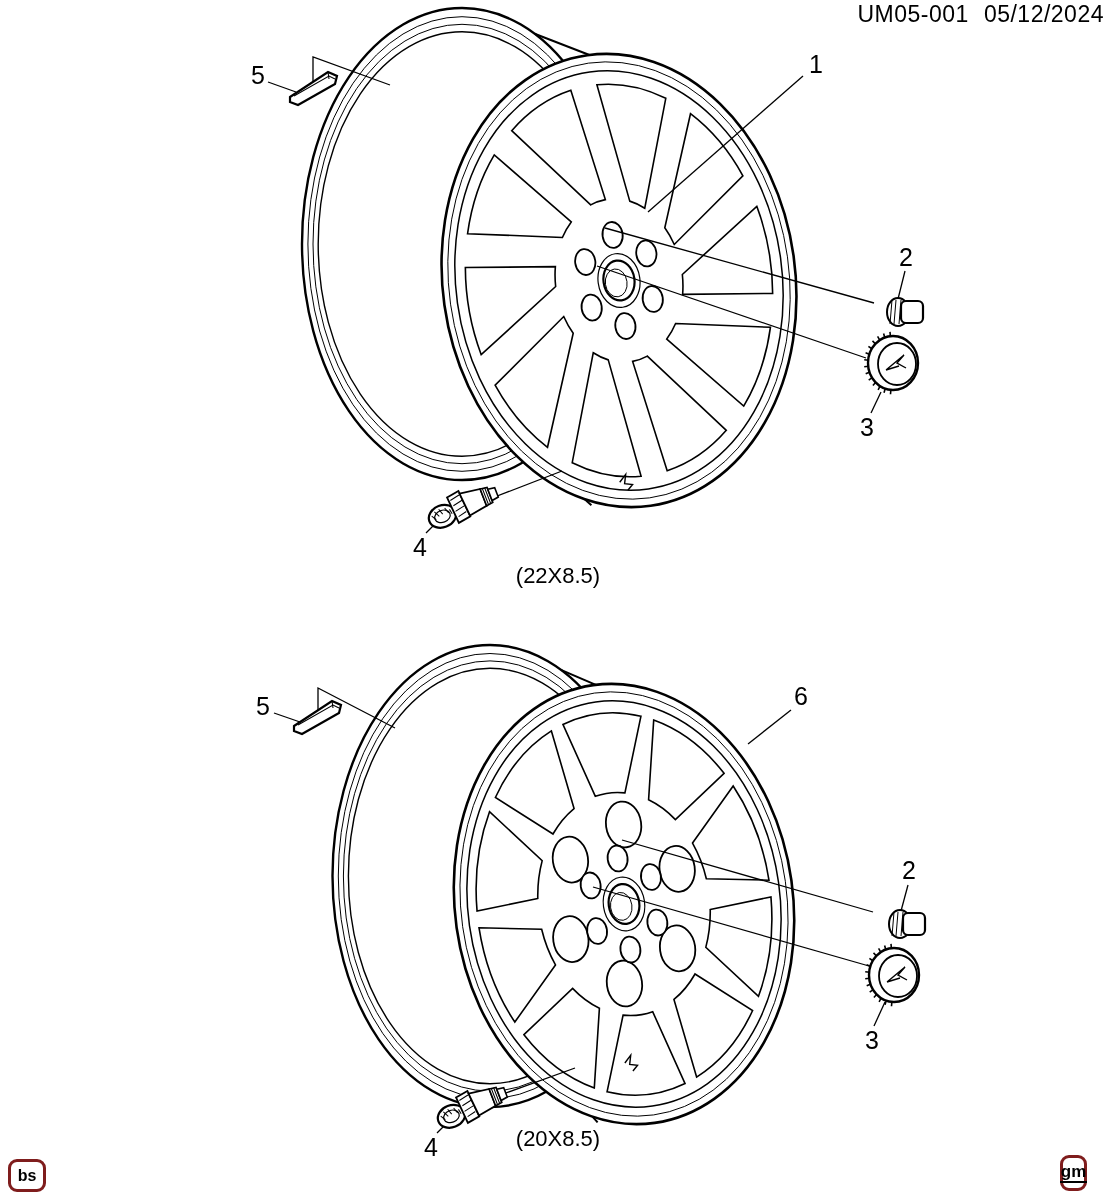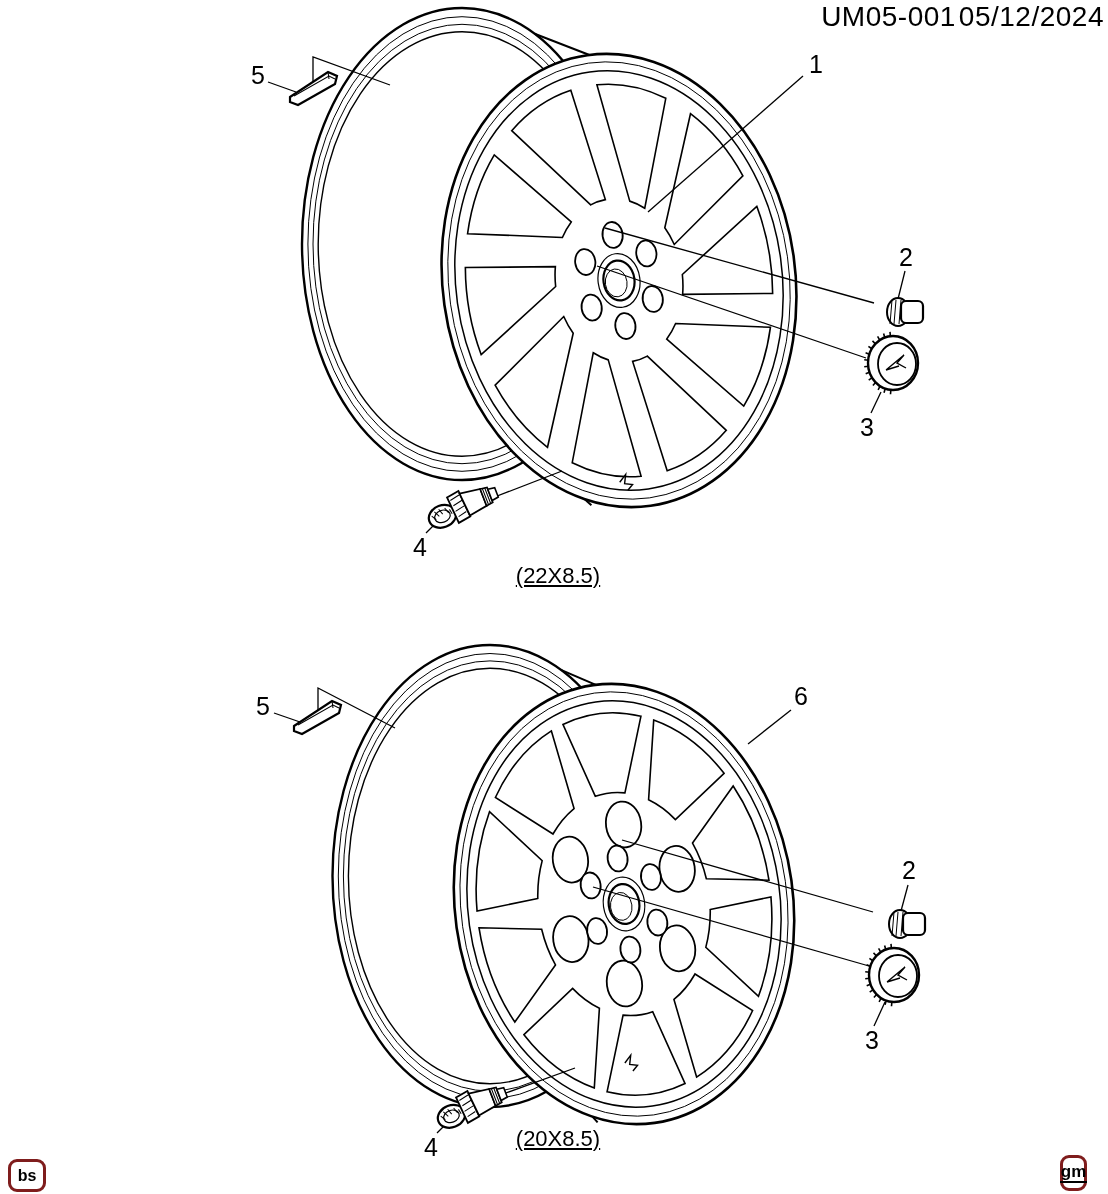--- a/index.html
+++ b/index.html
@@ -3,30 +3,30 @@
 <meta charset="utf-8">
 <style>
   html,body{margin:0;padding:0;}
   body{
     width:1108px;height:1194px;background:#ffffff;color:#000;
     font-family:"Liberation Sans", sans-serif;position:relative;overflow:hidden;
   }
   .page{position:absolute;inset:0;}
   #art{position:absolute;left:0;top:0;}
   .header{
-    position:absolute;top:1px;right:4px;font-size:28px;letter-spacing:.5px;
-    display:flex;gap:3px;white-space:nowrap;
+    position:absolute;top:1px;right:4px;font-size:23px;letter-spacing:.5px;
+    display:flex;gap:15px;white-space:nowrap;
   }
   .callout{
     position:absolute;transform:translate(-50%,-50%);
     font-size:25px;line-height:1;
   }
   .caption{
     position:absolute;transform:translateX(-50%);
-    font-size:22px;line-height:1;white-space:nowrap;text-decoration:underline;
+    font-size:22px;line-height:1;white-space:nowrap;
   }
   .stamp{
     position:absolute;border:3px solid #7f1d1d;border-radius:9px;
     display:flex;align-items:center;justify-content:center;
     font-weight:700;background:#fff;box-sizing:border-box;
   }
   #stamp-bs{left:8px;top:1159px;width:38px;height:33px;font-size:16px;}
   #stamp-gm{left:1060px;top:1155px;width:27px;height:36px;font-size:17px;}
   #stamp-gm .u{border-bottom:2.5px solid #000;padding:0 1px 1px 1px;line-height:1;}
 </style>

